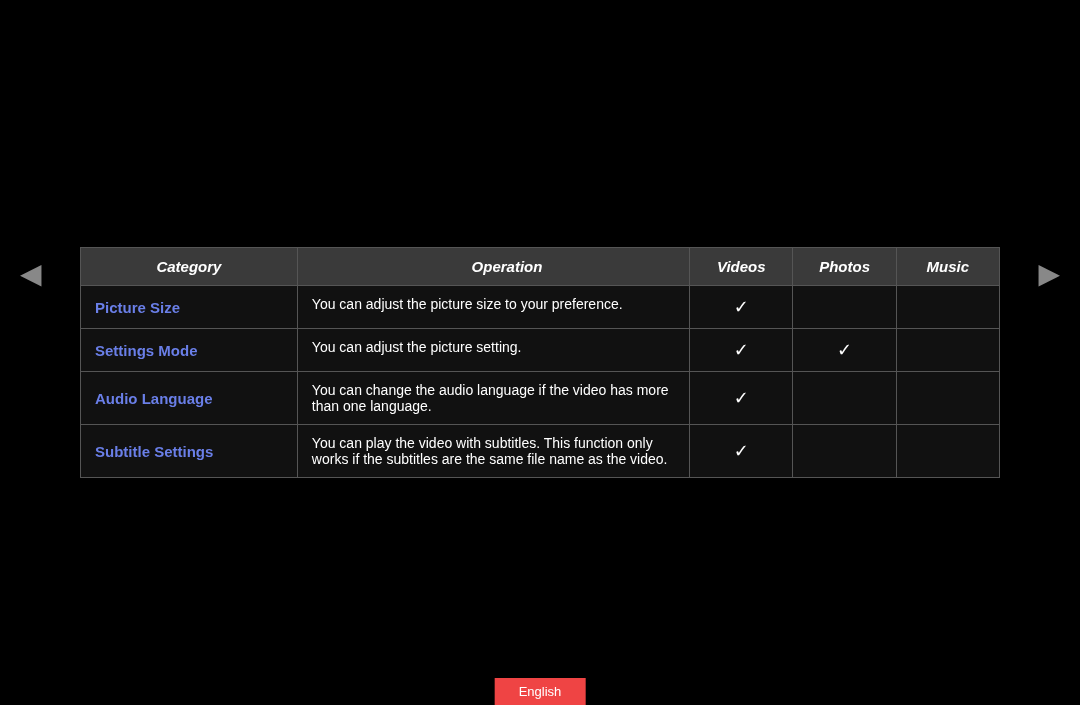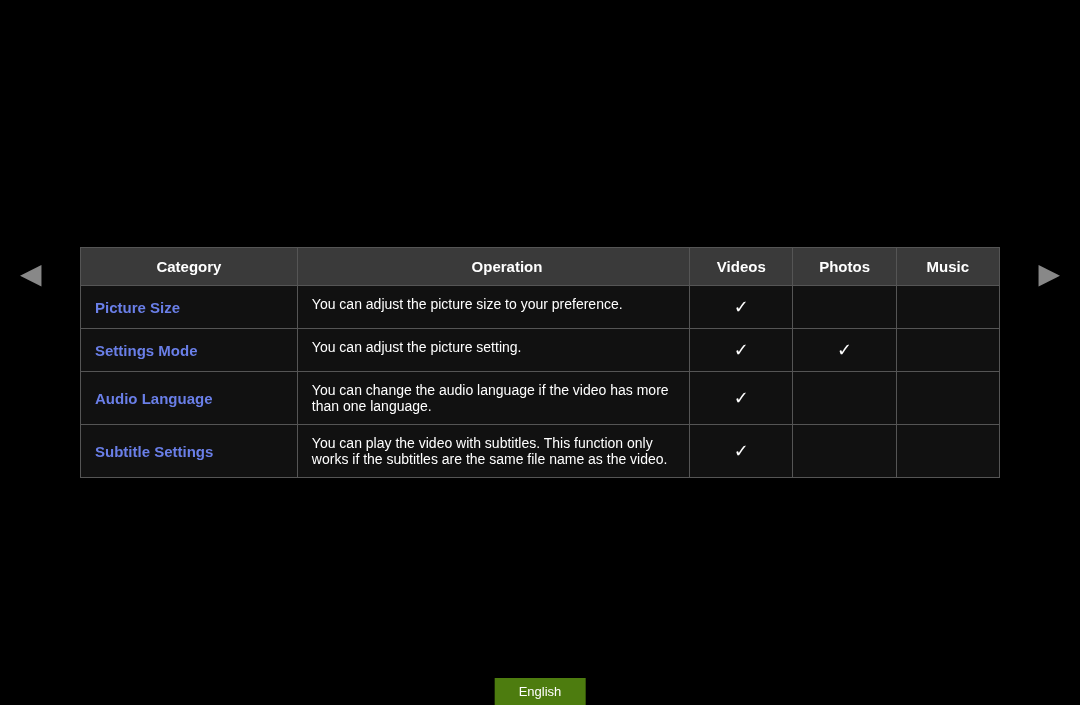--- a/index.html
+++ b/index.html
@@ -61,20 +61,21 @@
     }
 
     thead tr th {
       background-color: #3a3a3a;
       color: #fff;
       font-size: 15px;
       font-weight: bold;
       padding: 10px 14px;
       text-align: center;
       border: 1px solid #555;
+      font-style: italic;
     }
 
     thead tr th.category-header {
       width: 210px;
     }
 
     thead tr th.operation-header {
       width: 380px;
       padding-left: 41px;
     }
@@ -124,21 +125,21 @@
     .language-btn {
       background-color: #555;
       color: #fff;
       font-size: 13px;
       padding: 6px 24px;
       border: none;
       cursor: pointer;
     }
 
     .language-btn.active {
-      background-color: #4d7c0f;
+      background-color: #ef4444;
       color: #fff;
       text-align: right;
     }
   </style>
 </head>
 <body>
 
 <div class="page-wrapper">
 
   <span class="nav-arrow nav-arrow-left">◀</span>

